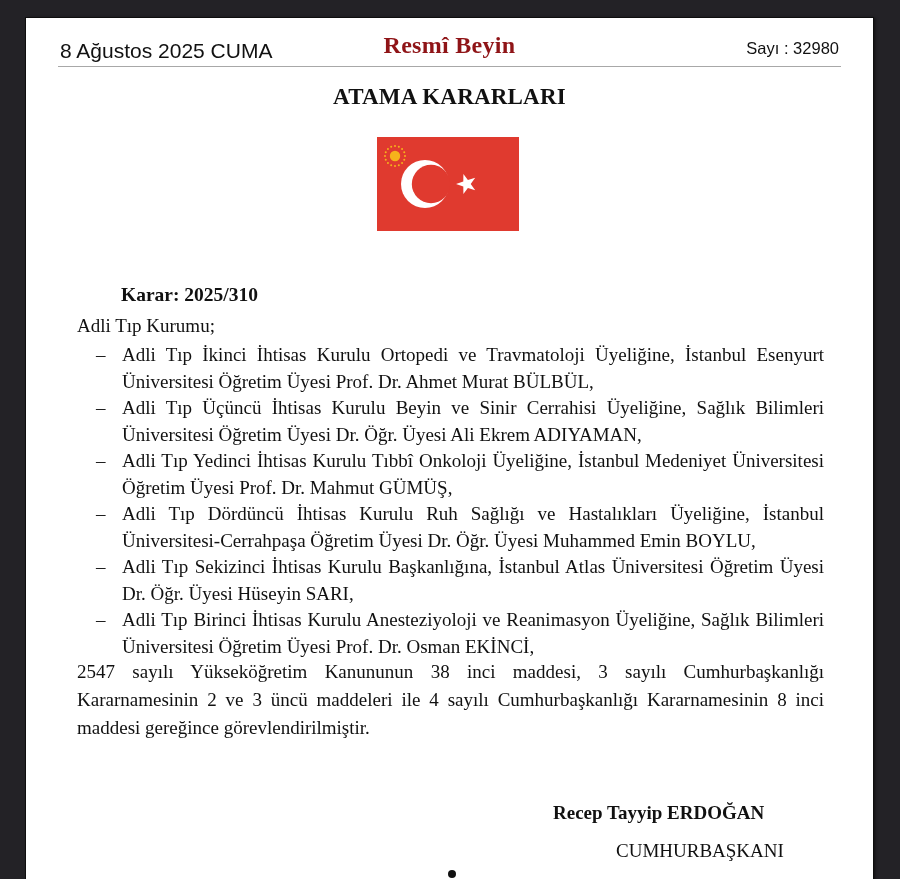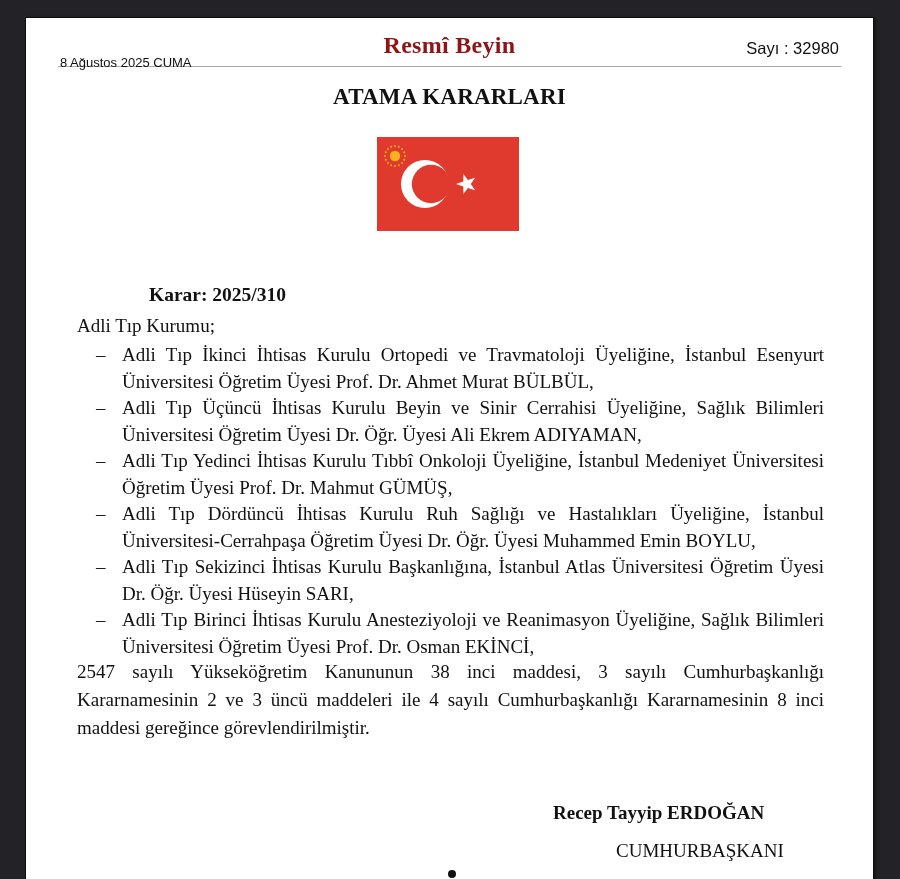--- a/index.html
+++ b/index.html
@@ -12,21 +12,21 @@
     position:absolute; left:26px; top:18px; width:847px; height:880px;
     background:#ffffff;
     box-shadow: 0 0 0 1px #0e0e0e, 2px 0 3px rgba(0,0,0,0.6);
   }
   .hdr {
     position:absolute; left:32px; right:32px; top:14px; height:34px;
     border-bottom:1px solid #a8a8a8;
   }
   .hdr-date {
     position:absolute; left:2px; top:7px;
-    font-family:"Liberation Sans", sans-serif; font-size:13px; color:#111;margin-top:16px;
+    font-family:"Liberation Sans", sans-serif; font-size:21px; color:#111;
   }
   .hdr-title {
     position:absolute; left:0; right:0; top:0; text-align:center;
     font-family:"Liberation Serif", serif; font-weight:bold; font-size:24px; color:#8f1417;
     letter-spacing:0.3px;
   }
   .hdr-issue {
     position:absolute; right:2px; top:7px;
     font-family:"Liberation Sans", sans-serif; font-size:16.5px; color:#111;
   }
@@ -38,21 +38,21 @@
   .flag {
     position:absolute; left:351px; top:119px; width:142px; height:94px;
   }
   .authority {
     position:absolute; left:95px; top:233px;
     font-family:"Liberation Serif", serif; font-size:21.5px; color:#111;
     text-decoration:underline; text-underline-offset:3px; text-decoration-thickness:1px;
   }
   .decision {
     position:absolute; left:95px; top:266px;
-    font-family:"Liberation Serif", serif; font-weight:bold; font-size:19.5px; color:#111;margin-left:28px;
+    font-family:"Liberation Serif", serif; font-weight:bold; font-size:19.5px; color:#111;
   }
   .institution { position:absolute; left:51px; top:297px; font-family:"Liberation Serif", serif; font-size:19px; color:#111; }
   .items { position:absolute; left:70px; top:324px; width:728px; }
   .item {
     position:relative; padding-left:26px;
     font-family:"Liberation Serif", serif; font-size:19px; color:#111; line-height:26.5px;
     text-align:justify; text-align-last:left;
   }
   .item .dash { position:absolute; left:0; top:0; }
   .closing {

